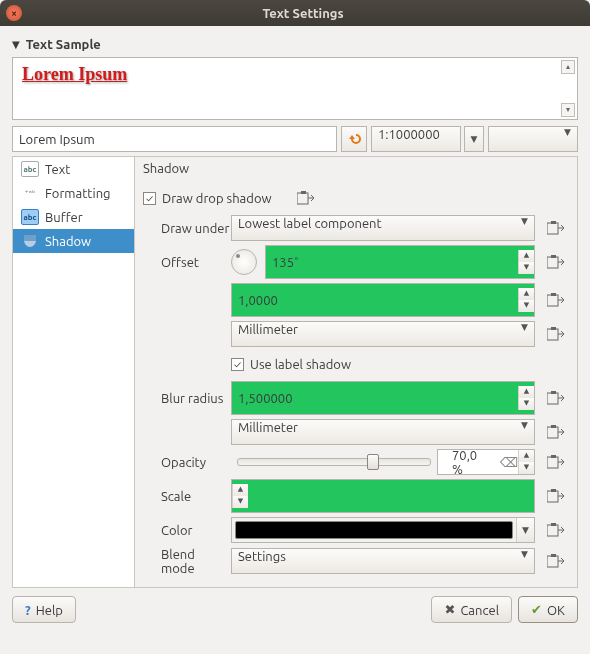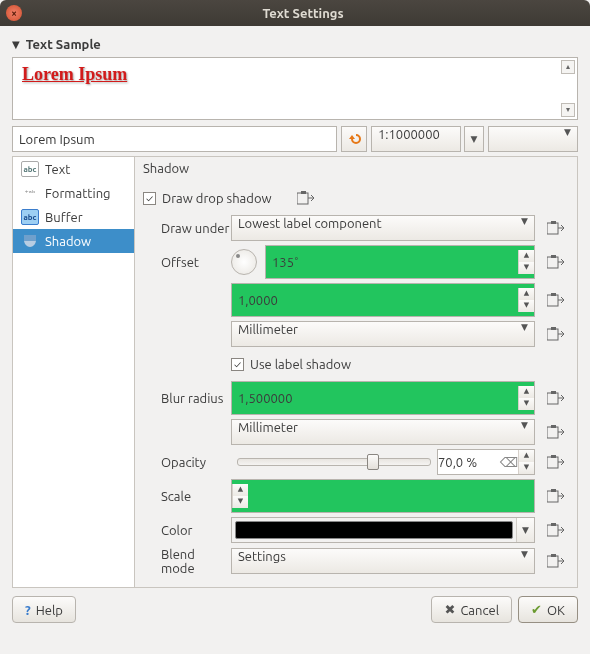--- a/index.html
+++ b/index.html
@@ -42,21 +42,21 @@
 .spin .arrows{width:16px;border-left:1px solid #d6d0ca;display:flex;flex-direction:column}
 .spin .arrows div{height:12px;font-size:7px;text-align:center;color:#555;background:linear-gradient(#fcfbfa,#ece9e4)}
 .override{width:24px;height:24px;margin-left:8px;display:flex;align-items:center;justify-content:center}
 .override svg{width:17px;height:15px}
 .dial{width:26px;height:26px;border:1px solid #b8b4ae;border-radius:13px;background:radial-gradient(#fff,#e8e5e0);position:relative}
 .dial::after{content:"";position:absolute;width:4px;height:4px;border-radius:2px;background:#888;top:4px;left:4px}
 .field-wrap{flex:1;display:flex}
 .slider-track{flex:1;height:8px;border:1px solid #b8b4ae;border-radius:3px;background:linear-gradient(#e8e5e0,#f5f4f2);position:relative;margin:0 6px;align-self:center}
 .slider-thumb{position:absolute;top:-5px;width:12px;height:16px;border:1px solid #8a8681;border-radius:2px;background:linear-gradient(#fcfbfa,#e4e0da);left:67%}
 .opacity-box{width:98px;height:26px;border:1px solid #b8b4ae;background:#fff;display:flex;align-items:center}
-.opacity-box .val{flex:1;padding:0 0}
+.opacity-box .val{flex:1;padding:0 14px}
 .opacity-box .clear{width:18px;color:#888;text-align:center}
 .opacity-box .arrows{width:16px;border-left:1px solid #d6d0ca;display:flex;flex-direction:column}
 .opacity-box .arrows div{height:12px;font-size:7px;text-align:center;color:#555;background:linear-gradient(#fcfbfa,#ece9e4)}
 .color-swatch{flex:1;height:26px;border:1px solid #b8b4ae;display:flex}
 .color-swatch .sw{flex:1;margin:3px;background:#000;border:1px solid #888;border-radius:2px}
 .color-swatch .dd{width:18px;border-left:1px solid #d0ccc6;background:linear-gradient(#fcfbfa,#ece9e4);display:flex;align-items:center;justify-content:center;font-size:9px;color:#555}
 .footer{display:flex;justify-content:space-between;margin-top:8px}
 .btn{height:27px;border:1px solid #b8b4ae;border-radius:4px;background:linear-gradient(#fcfbfa,#e7e4de);display:flex;align-items:center;padding:0 12px;gap:5px}
 .btn .glyph{font-size:13px}
 .btn-ok{border:1px solid #968f83}

